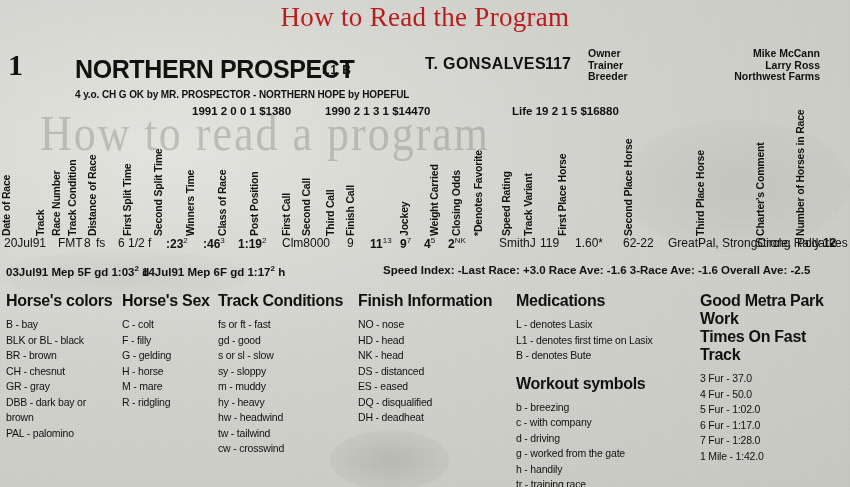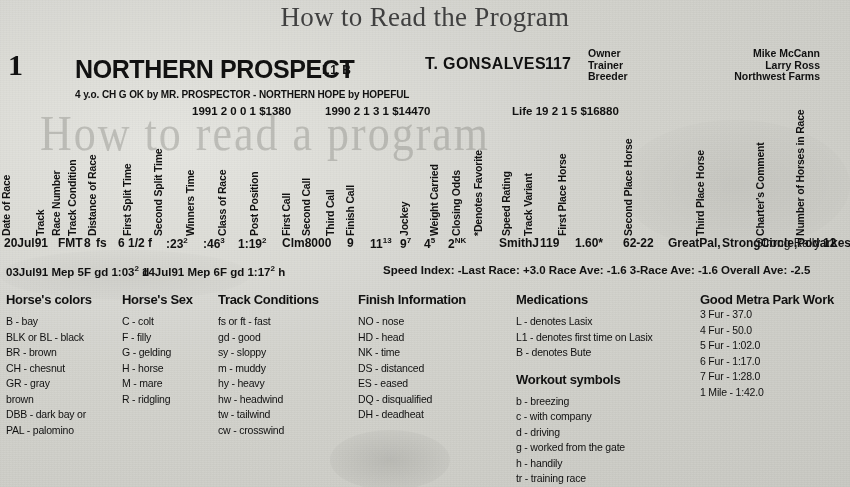--- a/index.html
+++ b/index.html
@@ -19,21 +19,21 @@
       repeating-linear-gradient(90deg, rgba(0,0,0,0.012) 0px, rgba(0,0,0,0.012) 1px, rgba(255,255,255,0.01) 1px, rgba(255,255,255,0.01) 3px),
       radial-gradient(ellipse at 20% 30%, #e6e6e1 0%, #d3d3cd 45%, #c8c8c2 100%);
     pointer-events:none;
   }
   .sheet{position:absolute;inset:0;}
 
   
   .title{
     position:absolute;left:0;top:2px;width:850px;text-align:center;
     font-family:"Liberation Serif", serif;
-    font-size:27px;letter-spacing:0.3px;color:#404040;
+    font-size:27px;letter-spacing:0.3px;color:#b91c1c;
   }
 
   
   .watermark{
     position:absolute;left:40px;top:108px;width:790px;
     font-family:"Liberation Serif", serif;
     font-size:44px;color:rgba(120,120,115,0.35);
     letter-spacing:2px;white-space:nowrap;
     transform:scaleY(1.15);
     pointer-events:none;
@@ -65,32 +65,32 @@
   .vlab{
     position:absolute;bottom:0;
     transform-origin:left bottom;
     transform:rotate(-90deg);
     white-space:nowrap;
     font-size:10.5px;font-weight:bold;
     letter-spacing:-0.2px;
   }
 
   
-  .datarow{position:absolute;top:236px;left:0;width:850px;height:16px;font-size:12px;font-weight:bold;}
+  .datarow{position:absolute;top:236px;left:0;width:850px;height:16px;font-size:12px;font-weight:normal;}
   .datarow span{position:absolute;top:0;white-space:nowrap;}
   sup{font-size:8px;vertical-align:super;}
 
   
   .workrow{position:absolute;top:264px;left:0;width:850px;height:16px;font-size:11.5px;font-weight:bold;}
   .workrow span{position:absolute;top:0;white-space:nowrap;}
 
   
   .legend{position:absolute;top:292px;left:0;width:850px;height:195px;font-size:10.5px;}
   .lcol{position:absolute;top:0;}
-  .lhead{font-weight:bold;font-size:13px;margin-bottom:7px;letter-spacing:-0.3px;}
+  .lhead{font-weight:bold;font-size:16px;margin-bottom:7px;letter-spacing:-0.3px;}
   .litem{line-height:15.5px;letter-spacing:-0.2px;white-space:nowrap;}
   .sub{margin-top:11px;}
   .col1{left:6px;width:110px;}
   .col2{left:122px;width:95px;}
   .col3{left:218px;width:135px;}
   .col4{left:358px;width:155px;}
   .col5{left:516px;width:180px;}
   .col6{left:700px;width:150px;}
 
   
@@ -205,52 +205,53 @@
 
   <div class="legend">
 
     <div class="lcol col1">
       <div class="lhead">Horse's colors</div>
       <div class="litem">B - bay</div>
       <div class="litem">BLK or BL - black</div>
       <div class="litem">BR - brown</div>
       <div class="litem">CH - chesnut</div>
       <div class="litem">GR - gray</div>
+      <div class="litem">DBB - dark bay or</div>
       <div class="litem">brown</div>
-      <div class="litem">DBB - dark bay or</div>
       <div class="litem">PAL - palomino</div>
     </div>
 
     <div class="lcol col2">
       <div class="lhead">Horse's Sex</div>
       <div class="litem">C - colt</div>
       <div class="litem">F - filly</div>
       <div class="litem">G - gelding</div>
       <div class="litem">H - horse</div>
       <div class="litem">M - mare</div>
       <div class="litem">R - ridgling</div>
     </div>
 
     <div class="lcol col3">
       <div class="lhead">Track Conditions</div>
       <div class="litem">fs or ft - fast</div>
       <div class="litem">gd - good</div>
+      <div class="litem">s or sl - slow</div>
       <div class="litem">sy - sloppy</div>
       <div class="litem">m - muddy</div>
       <div class="litem">hy - heavy</div>
       <div class="litem">hw - headwind</div>
       <div class="litem">tw - tailwind</div>
       <div class="litem">cw - crosswind</div>
     </div>
 
     <div class="lcol col4">
       <div class="lhead">Finish Information</div>
       <div class="litem">NO - nose</div>
       <div class="litem">HD - head</div>
-      <div class="litem">NK - time</div>
+      <div class="litem">NK - head</div>
       <div class="litem">DS - distanced</div>
       <div class="litem">ES - eased</div>
       <div class="litem">DQ - disqualified</div>
       <div class="litem">DH - deadheat</div>
     </div>
 
     <div class="lcol col5">
       <div class="lhead">Medications</div>
       <div class="litem">L - denotes Lasix</div>
       <div class="litem">L1 - denotes first time on Lasix</div>
@@ -259,20 +260,21 @@
       <div class="litem">b - breezing</div>
       <div class="litem">c - with company</div>
       <div class="litem">d - driving</div>
       <div class="litem">g - worked from the gate</div>
       <div class="litem">h - handily</div>
       <div class="litem">tr - training race</div>
     </div>
 
     <div class="lcol col6">
       <div class="lhead" style="margin-bottom:0;">Good Metra Park Work</div>
+      <div class="lhead">Times On Fast Track</div>
       <div class="litem">3 Fur - 37.0</div>
       <div class="litem">4 Fur - 50.0</div>
       <div class="litem">5 Fur - 1:02.0</div>
       <div class="litem">6 Fur - 1:17.0</div>
       <div class="litem">7 Fur - 1:28.0</div>
       <div class="litem">1 Mile - 1:42.0</div>
     </div>
 
   </div>
 

